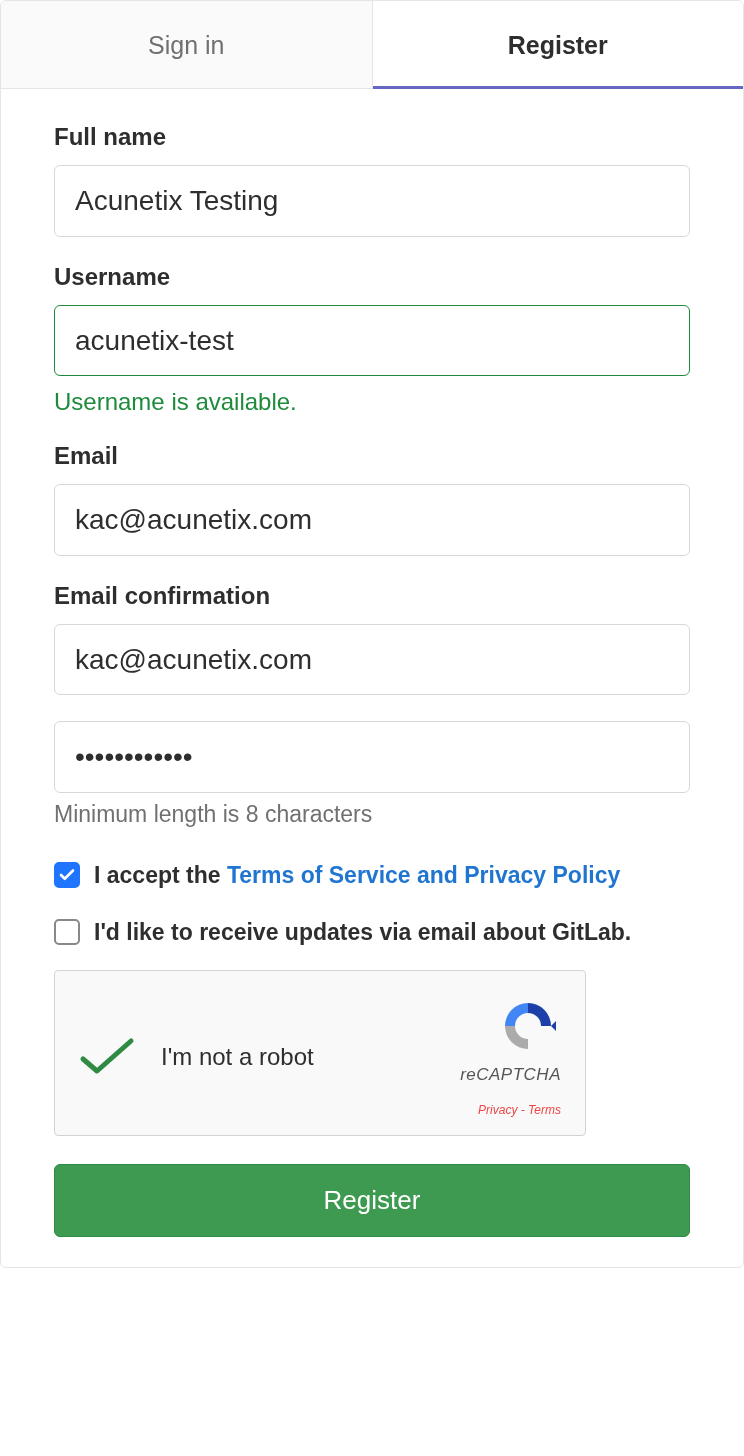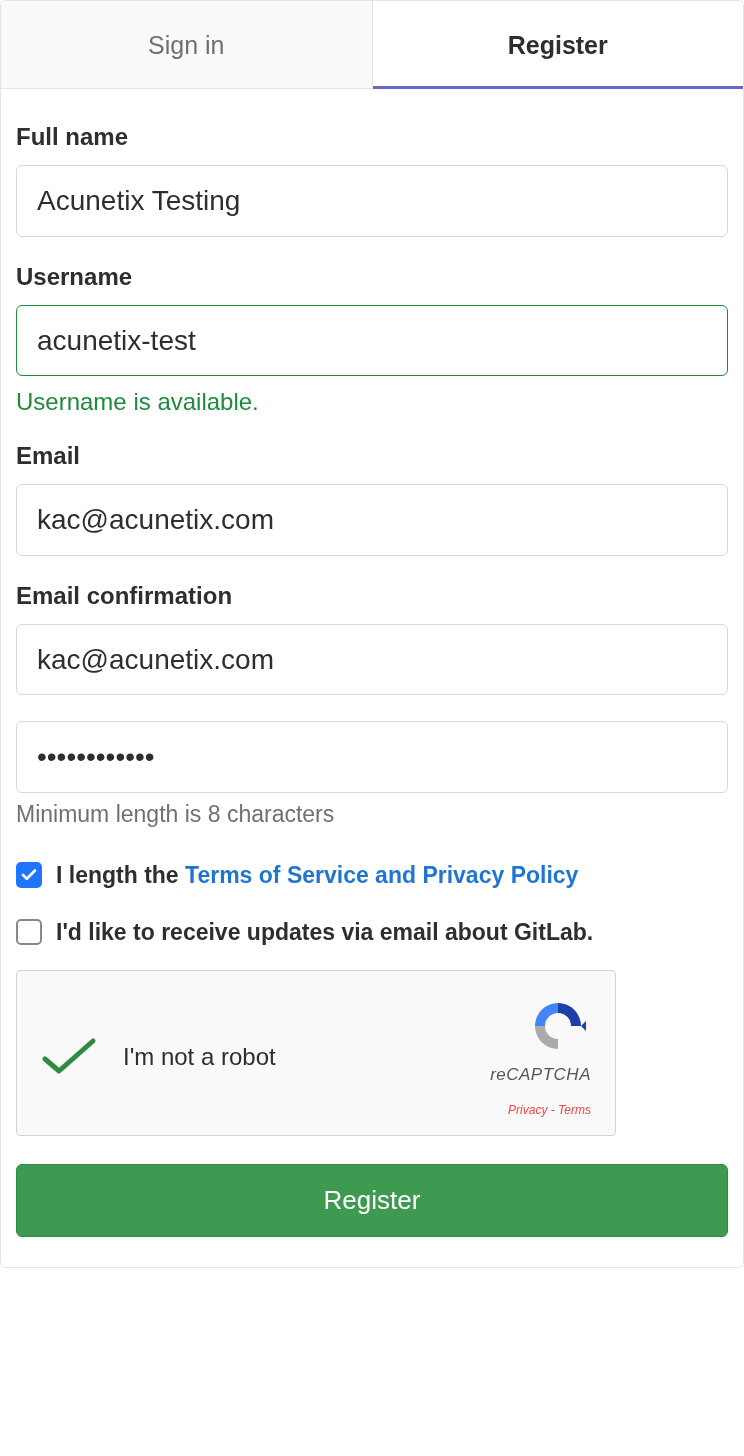--- a/index.html
+++ b/index.html
@@ -37,21 +37,21 @@
     font-weight: 600;
   }
   .tab.active::after {
     content: "";
     position: absolute;
     left: 0; right: 0; bottom: -1px;
     height: 3px;
     background: #6666c4;
   }
   .form {
-    padding: 34px 15px 30px;
+    padding: 34px 53px 30px;
   }
   .field { margin-bottom: 26px; }
   .label {
     display: block;
     font-weight: 600;
     font-size: 24px;
     margin-bottom: 14px;
     color: #2e2e2e;
   }
   .input {
@@ -109,21 +109,21 @@
   }
   .link {
     color: #1f75d0;
     cursor: pointer;
     margin-top: 42px;
   }
   .captcha {
     border: 1px solid #d3d3d3;
     border-radius: 4px;
     background: #f9f9f9;
-    width: 600px;
+    width: 532px;
     max-width: 100%;
     padding: 26px 24px 18px;
     display: flex;
     align-items: center;
     justify-content: space-between;
     margin-top: 24px;
     margin-bottom: 28px;
   }
   .captcha-left {
     display: flex;
@@ -214,21 +214,21 @@
       <div class="hint-muted">Minimum length is 8 characters</div>
     </div>
 
     <div class="check-row">
       <span class="chk checked">
         <svg viewBox="0 0 24 24">
             <path d="M4 12l5 5L20 6" stroke="#fff" stroke-width="3.5" fill="none" stroke-linecap="round" stroke-linejoin="round"></path>
           </svg>
       </span>
       <span class="check-label">
-        <span>I length the </span><span class="link">Terms of Service and Privacy Policy</span>
+        <span>I accept the </span><span class="link">Terms of Service and Privacy Policy</span>
       </span>
     </div>
 
     <div class="check-row" style="margin-bottom:20px">
       <span class="chk">
         
       </span>
       <span class="check-label">I'd like to receive updates via email about GitLab.</span>
     </div>
 

